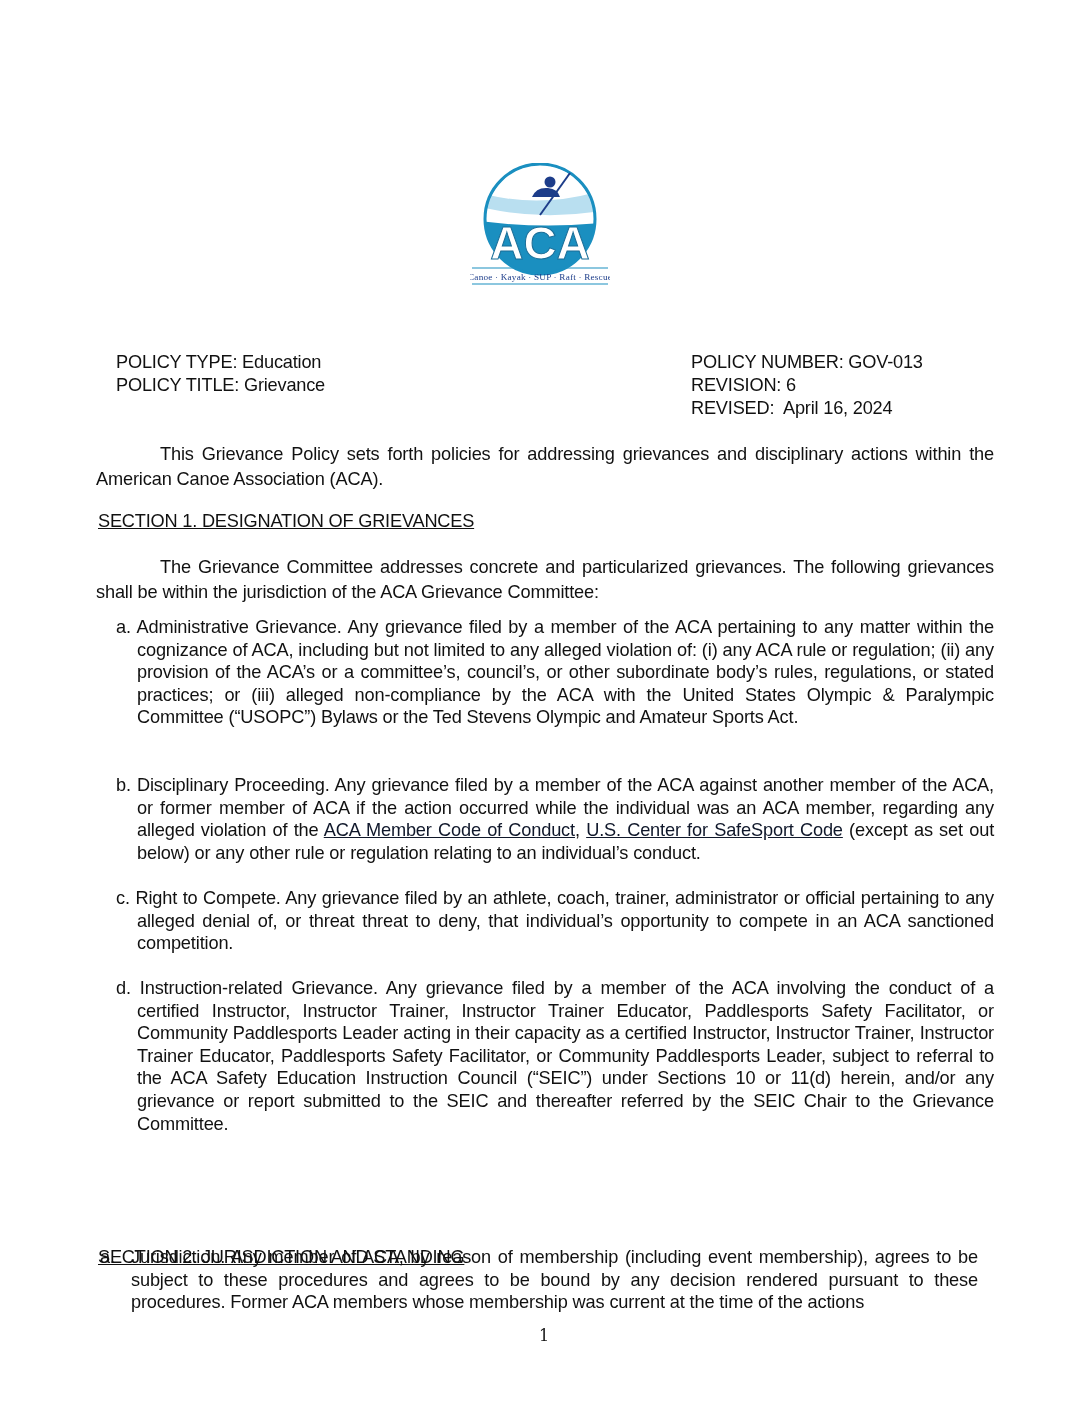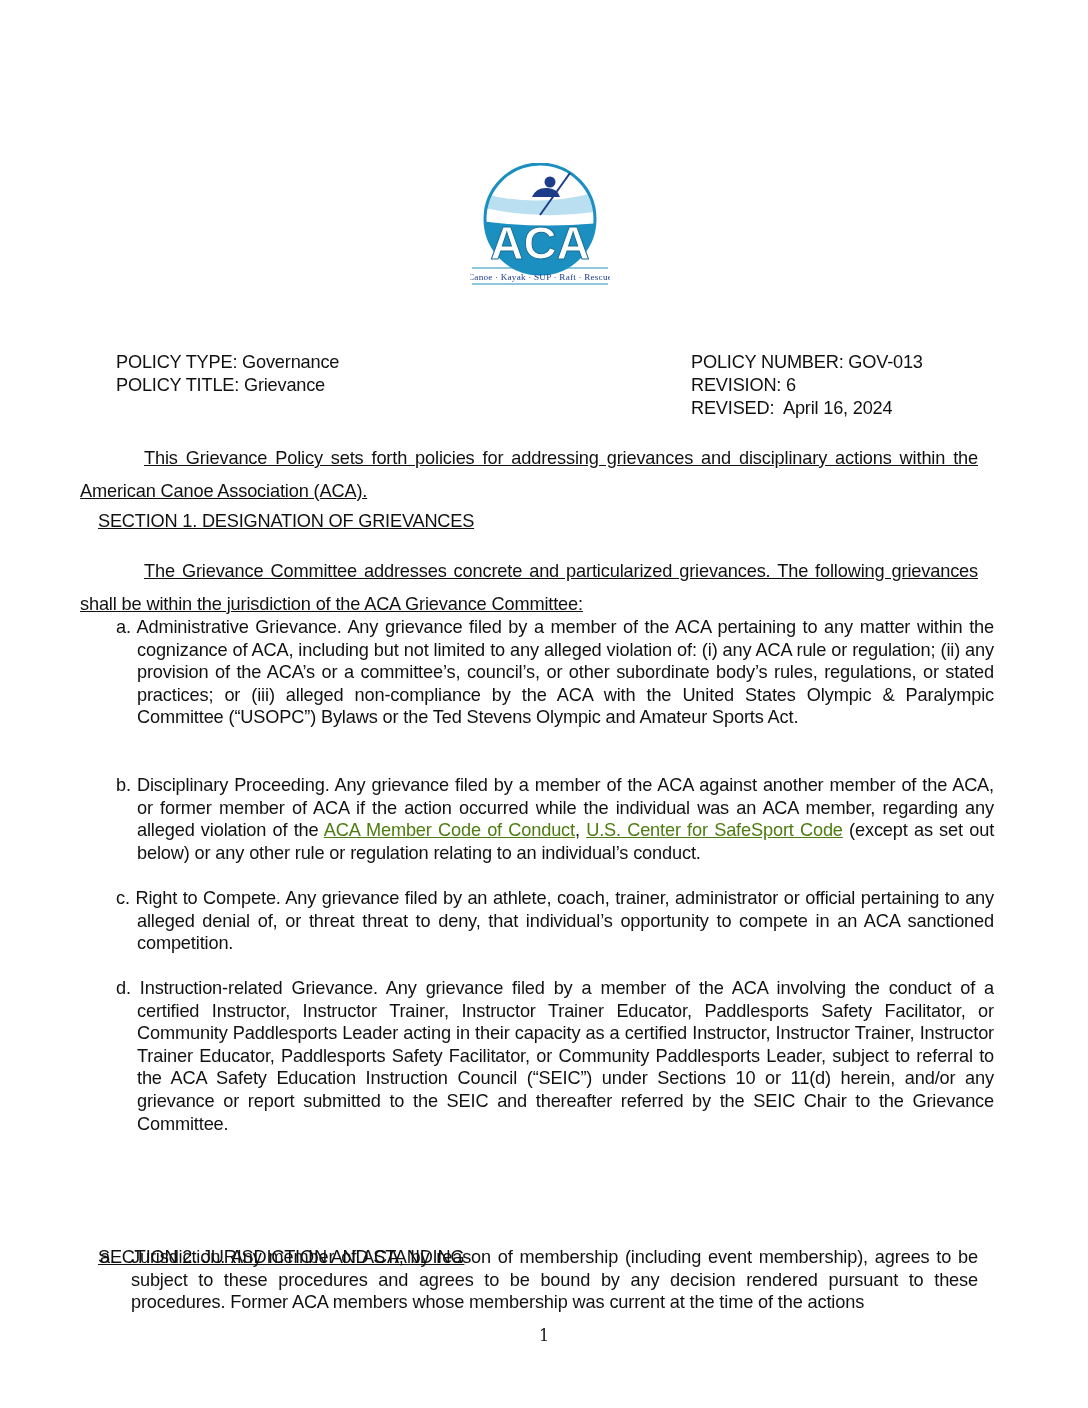--- a/index.html
+++ b/index.html
@@ -3,27 +3,27 @@
 <meta charset="utf-8">
 <style>
   html, body { margin:0; padding:0; background:#fff; }
   body { width:1088px; height:1408px; position:relative; overflow:hidden;
          font-family:"Liberation Sans", sans-serif; color:#111; font-size:18.2px; }
   .page { position:absolute; left:0; top:0; width:1088px; height:1240px; }
   .logo { position:absolute; left:470px; top:163px; width:140px; height:124px; }
   .meta { position:absolute; font-size:18.2px; line-height:23px; white-space:nowrap; letter-spacing:-0.2px; }
   .meta-left { left:116px; top:351px; }
   .meta-right { left:691px; top:351px; }
-  .para { position:absolute; left:80px; width:898px; line-height:33px; text-align:justify; letter-spacing:-0.15px;text-decoration:underline; }
+  .para { position:absolute; left:96px; width:898px; line-height:25px; text-align:justify; letter-spacing:-0.15px; }
   .indent { text-indent:64px; }
   .heading { position:absolute; left:98px; text-decoration:underline; line-height:22px; letter-spacing:-0.2px; }
   .item { position:absolute; left:116px; width:878px; line-height:22.6px; text-align:justify; letter-spacing:-0.15px; }
   .item.hang { text-indent:-21px; padding-left:21px; width:857px; }
   .item2 { position:absolute; left:100px; width:878px; line-height:22.6px; text-align:justify; padding-left:31px; text-indent:-31px; width:847px; letter-spacing:-0.15px; }
-  a.lnk { color:#4d7c0f; }
+  a.lnk { color:#0f172a; }
   .pagenum { position:absolute; left:0; width:1088px; top:1326px; text-align:center; font-family:"DejaVu Serif", serif; font-size:16px; }
 </style>
 </head>
 <body>
 
 <div class="page">
 
   <div class="logo">
     <svg width="140" height="124" viewBox="0 0 140 124">
       <defs>
@@ -44,21 +44,21 @@
       <line x1="70" y1="52" x2="100" y2="10" stroke="#1d3d8a" stroke-width="2"></line>
 
       <text x="70" y="96" text-anchor="middle" font-family="Liberation Sans, sans-serif" font-size="46" font-weight="bold" fill="#ffffff" stroke="#1a6e98" stroke-width="1">ACA</text>
       <line x1="2" y1="105" x2="138" y2="105" stroke="#1a8fc0" stroke-width="1.2"></line>
       <text x="70" y="117" text-anchor="middle" font-family="Liberation Serif, serif" font-size="9.2" fill="#1d3d8a" letter-spacing="0.2">Canoe · Kayak · SUP · Raft · Rescue</text>
       <line x1="2" y1="121" x2="138" y2="121" stroke="#1a8fc0" stroke-width="1.2"></line>
     </svg>
   </div>
 
   <div class="meta meta-left">
-    <div>POLICY TYPE: Governance</div>
+    <div>POLICY TYPE: Education</div>
     <div>POLICY TITLE: Grievance</div>
   </div>
   <div class="meta meta-right">
     <div>POLICY NUMBER: GOV-013</div>
     <div>REVISION: 6</div>
     <div style="white-space:pre">REVISED:  April 16, 2024</div>
   </div>
 
   <div class="para indent" style="top:442px;">This Grievance Policy sets forth policies for addressing grievances and disciplinary actions within the American Canoe Association (ACA).</div>
 

